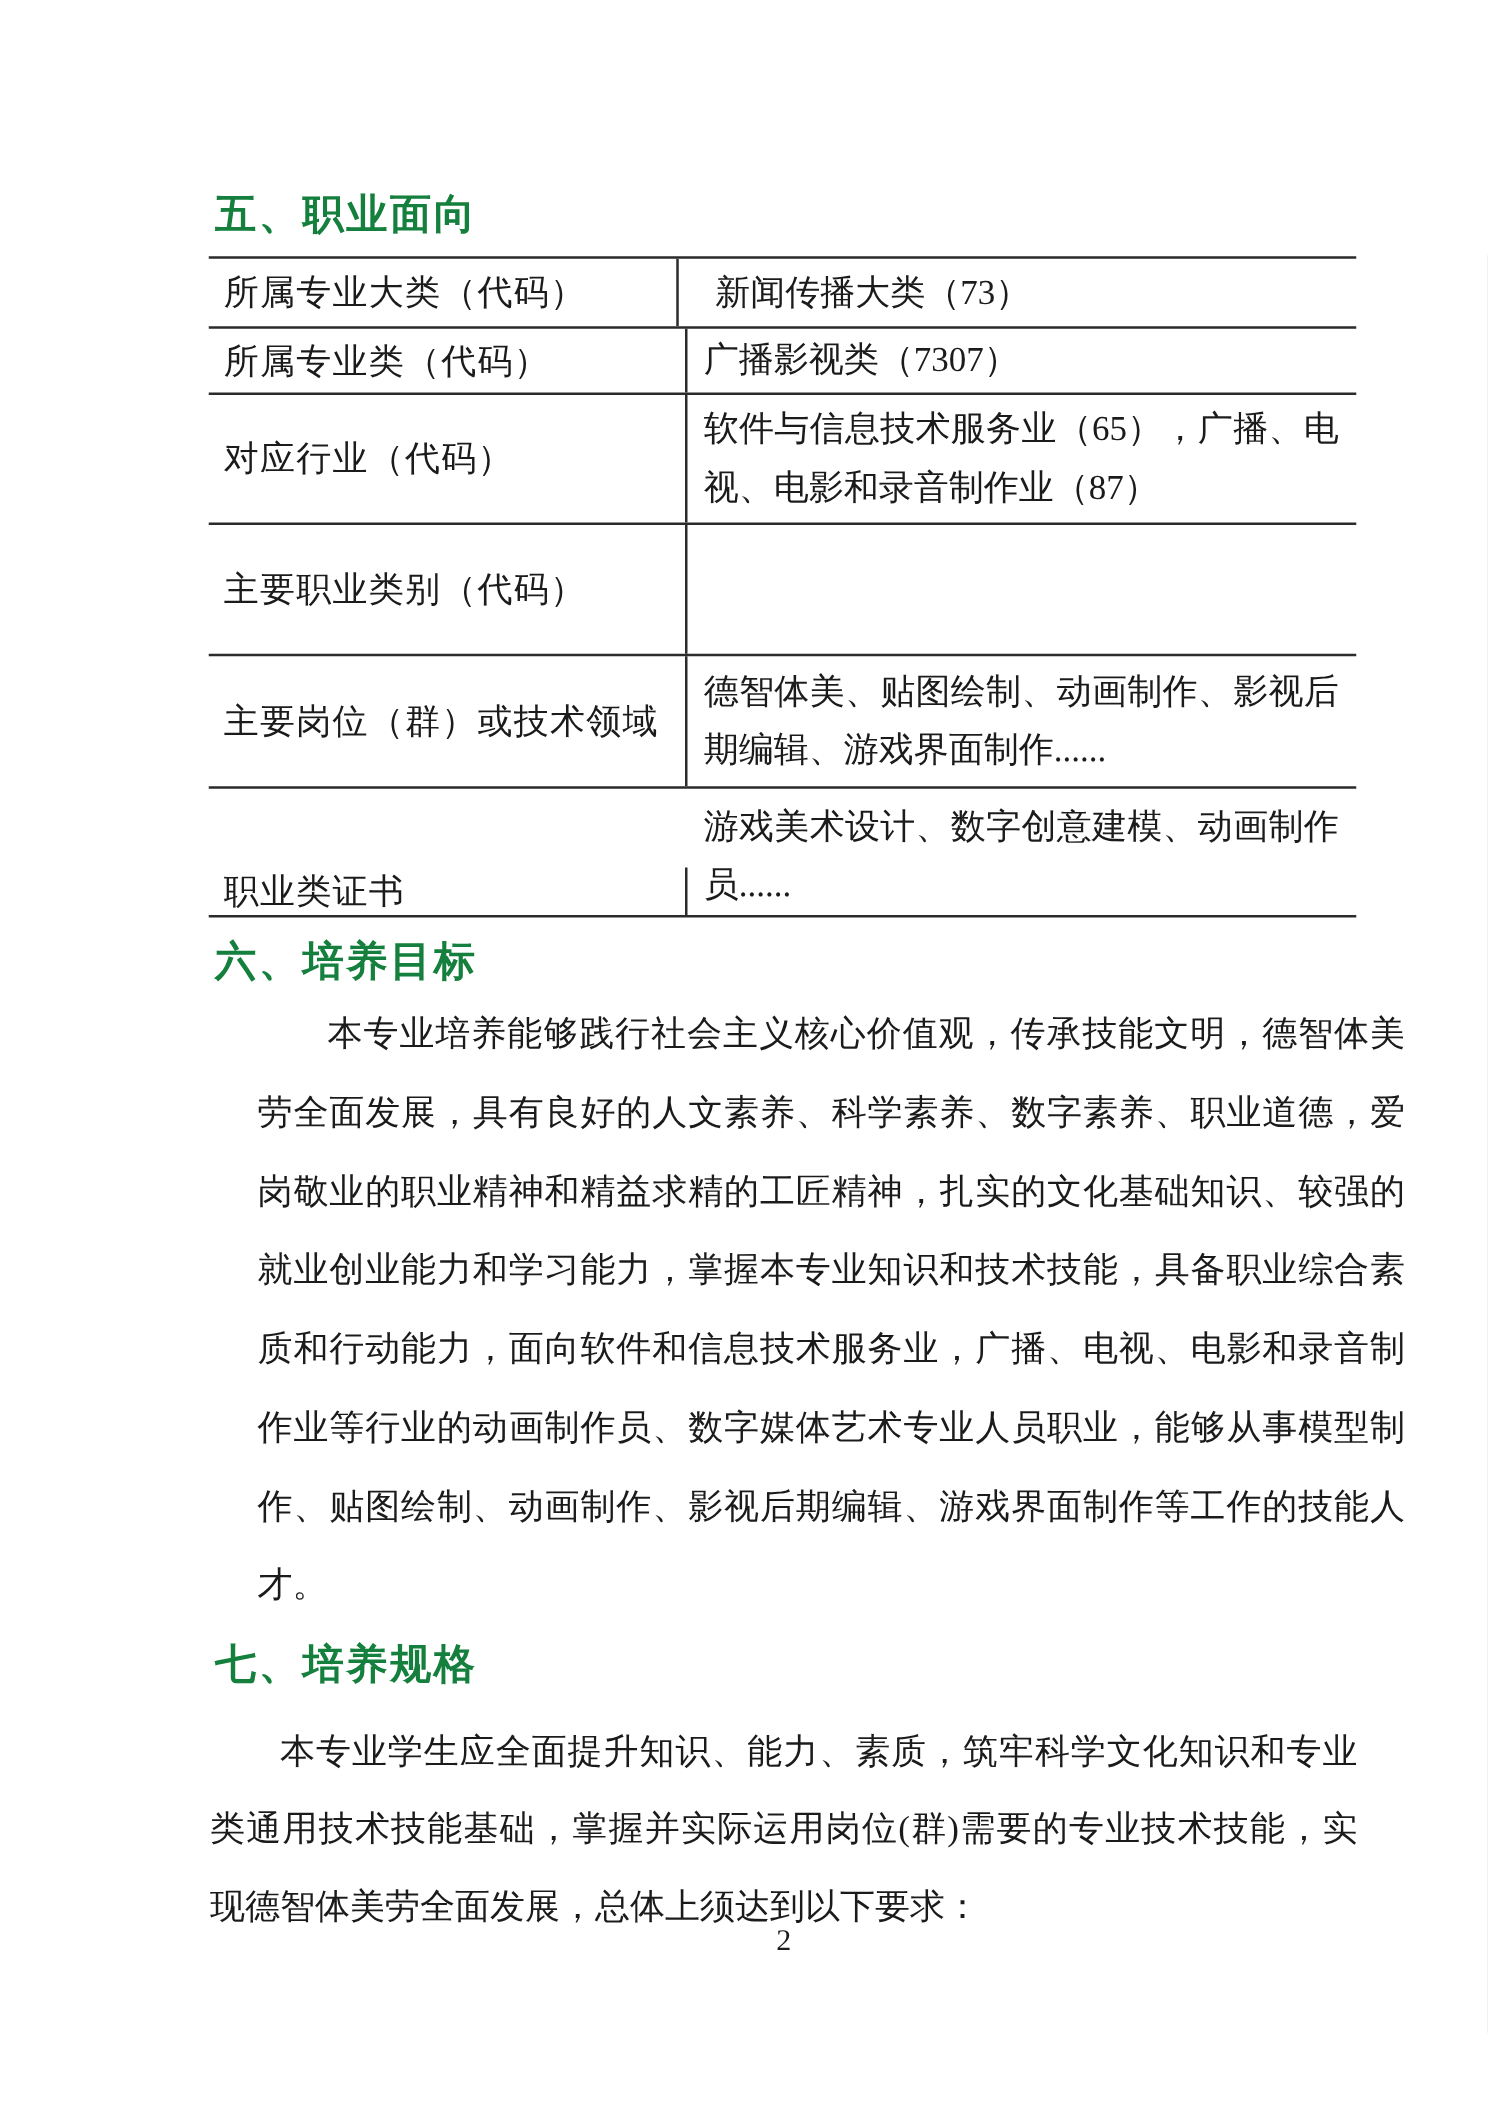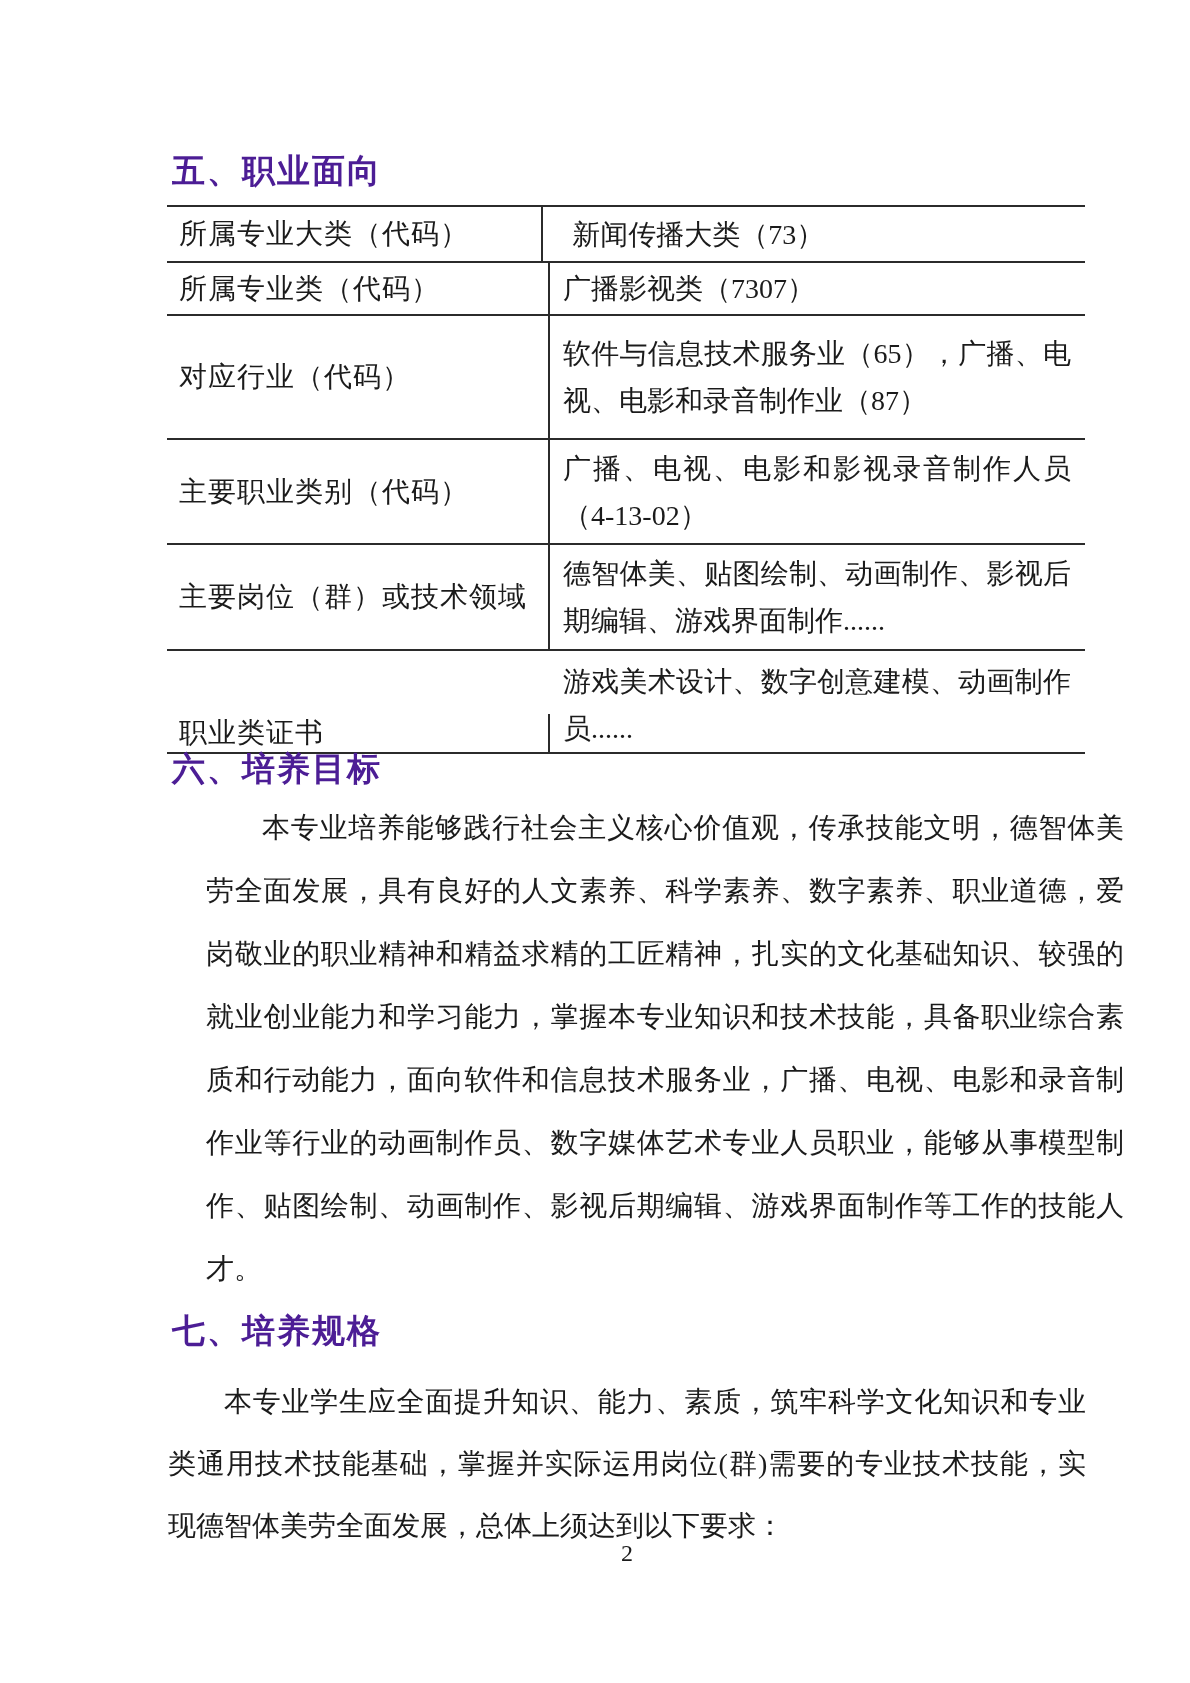--- a/index.html
+++ b/index.html
@@ -12,40 +12,40 @@
     color: #1b1b1b;
     font-family: "Liberation Serif", "DejaVu Serif", serif;
     overflow: hidden;
   }
   .heading {
     position: absolute;
     left: 172px;
     font-family: "Liberation Sans", "DejaVu Sans", sans-serif;
     font-weight: bold;
     font-size: 33px;
-    color: #4c1d95;
+    color: #15803d;
     letter-spacing: 2px;
     white-space: nowrap;
   }
   #heading-five  { top: 149px; }
   #heading-six   { top: 747px; }
   #heading-seven { top: 1309px; }
 
   
   .ctable {
     position: absolute;
     left: 167px;
     top: 205px;
     width: 918px;
     border-top: 2px solid #2b2b2b;
   }
   .trow { display: flex; box-sizing: border-box; border-bottom: 2px solid #2b2b2b; }
   .trow:nth-child(1) { height: 56px; gap: 16px; }
   .trow:nth-child(2) { height: 53px; }
-  .trow:nth-child(3) { height: 124px; font-family: Liberation Serif, serif; }
+  .trow:nth-child(3) { height: 104px; font-family: Liberation Serif, serif; }
   .trow:nth-child(4) { height: 105px; }
   .trow:nth-child(5) { height: 106px; }
   .trow:nth-child(6) { height: 103px; align-items: flex-end; }
   .cell-label {
     box-sizing: border-box;
     width: 383px;
     border-right: 2px solid #2b2b2b;
     display: flex;
     align-items: center;
     padding-left: 12px;
@@ -111,24 +111,20 @@
     </div>
     <div class="trow">
       <div class="cell-label">对应行业（代码）</div>
       <div class="cell-value">
           <div class="line">软件与信息技术服务业（65），广播、电</div>
           <div class="line">视、电影和录音制作业（87）</div>
         </div>
     </div>
     <div class="trow">
       <div class="cell-label">主要职业类别（代码）</div>
-      <div class="cell-value">
-          <div class="line">广播、电视、电影和影视录音制作人员</div>
-          <div class="line">（4-13-02）</div>
-        </div>
     </div>
     <div class="trow">
       <div class="cell-label">主要岗位（群）或技术领域</div>
       <div class="cell-value">
           <div class="line">德智体美、贴图绘制、动画制作、影视后</div>
           <div class="line">期编辑、游戏界面制作......</div>
         </div>
     </div>
     <div class="trow">
       <div class="cell-label">职业类证书</div>

